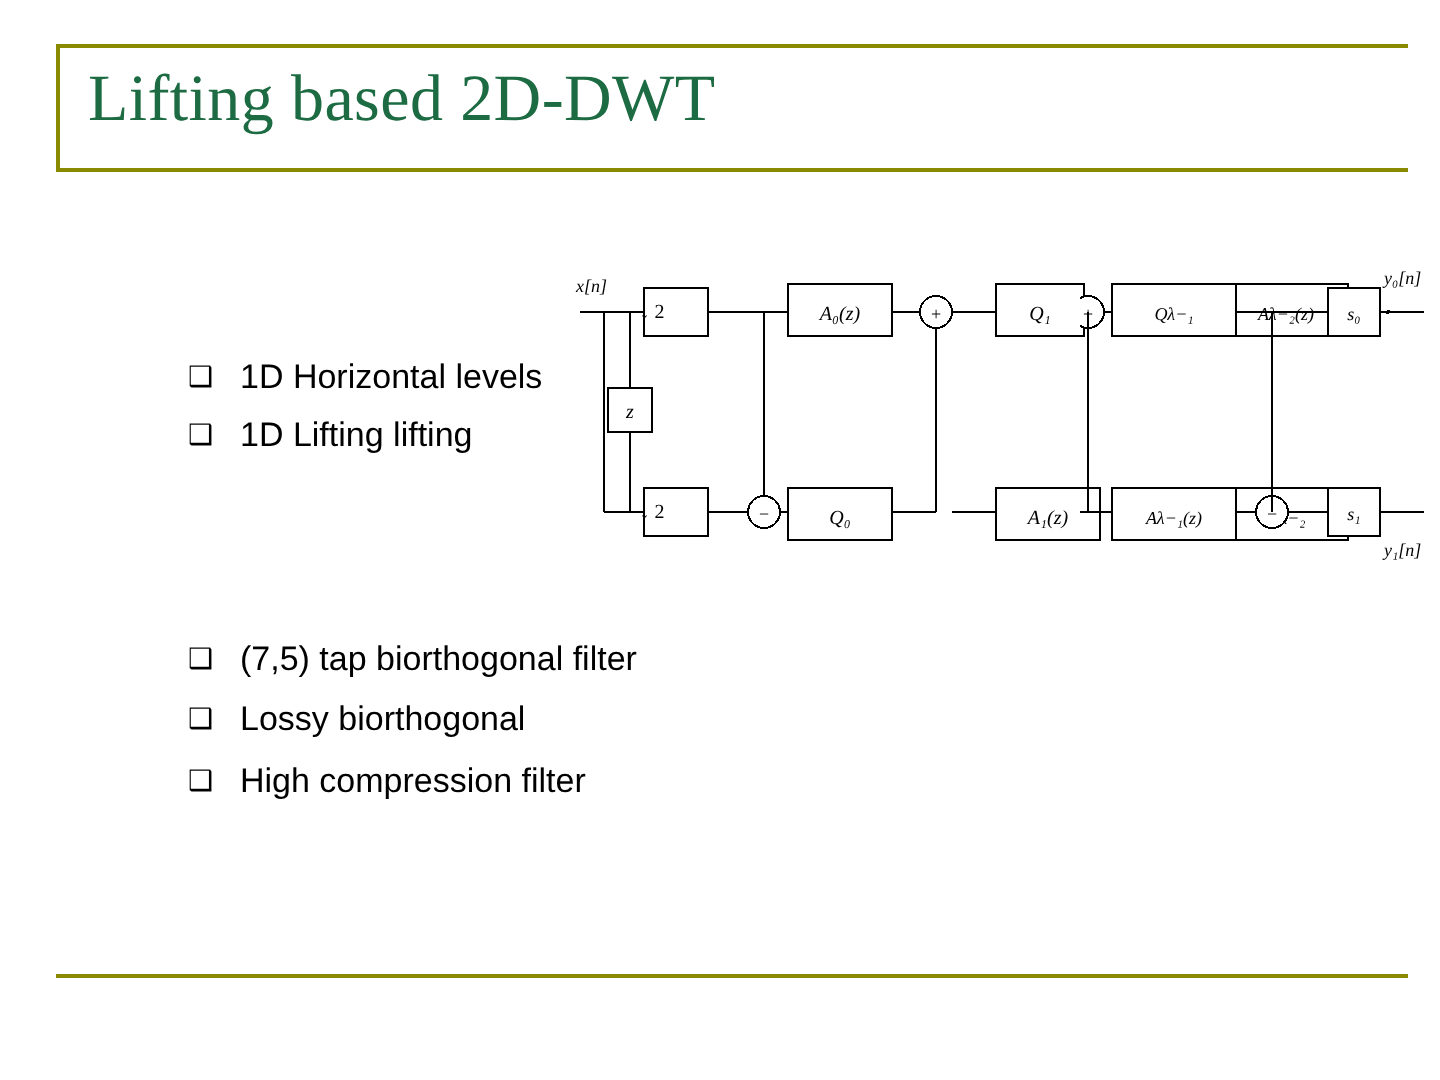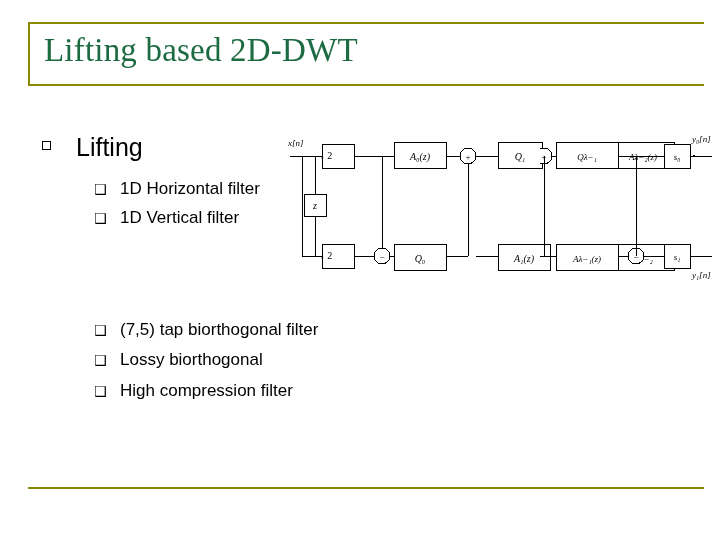--- a/index.html
+++ b/index.html
@@ -117,33 +117,29 @@
 
 <div class="slide">
 
   <div class="rule-top"></div>
   <div class="rule-left"></div>
   <div class="rule-title-under"></div>
   <div class="rule-bottom"></div>
 
   <div class="slide-title">Lifting based 2D-DWT</div>
 
-  <div class="l1" style="left:76px; top:133px;">
-    <span class="marker"></span>
-    <span>Lifting</span>
-  </div>
 
   <div class="l2" style="left:120px; top:179px;">
     <span class="marker-q">❑</span>
-    <span>1D Horizontal filter</span>
+    <span>1D Horizontal levels</span>
   </div>
 
   <div class="l2" style="left:120px; top:208px;">
     <span class="marker-q">❑</span>
-    <span>1D Vertical filter</span>
+    <span>1D Lifting lifting</span>
   </div>
 
 
   <div class="l2" style="left:120px; top:320px;">
     <span class="marker-q">❑</span>
     <span>(7,5) tap biorthogonal filter</span>
   </div>
 
   <div class="l2" style="left:120px; top:350px;">
     <span class="marker-q">❑</span>

